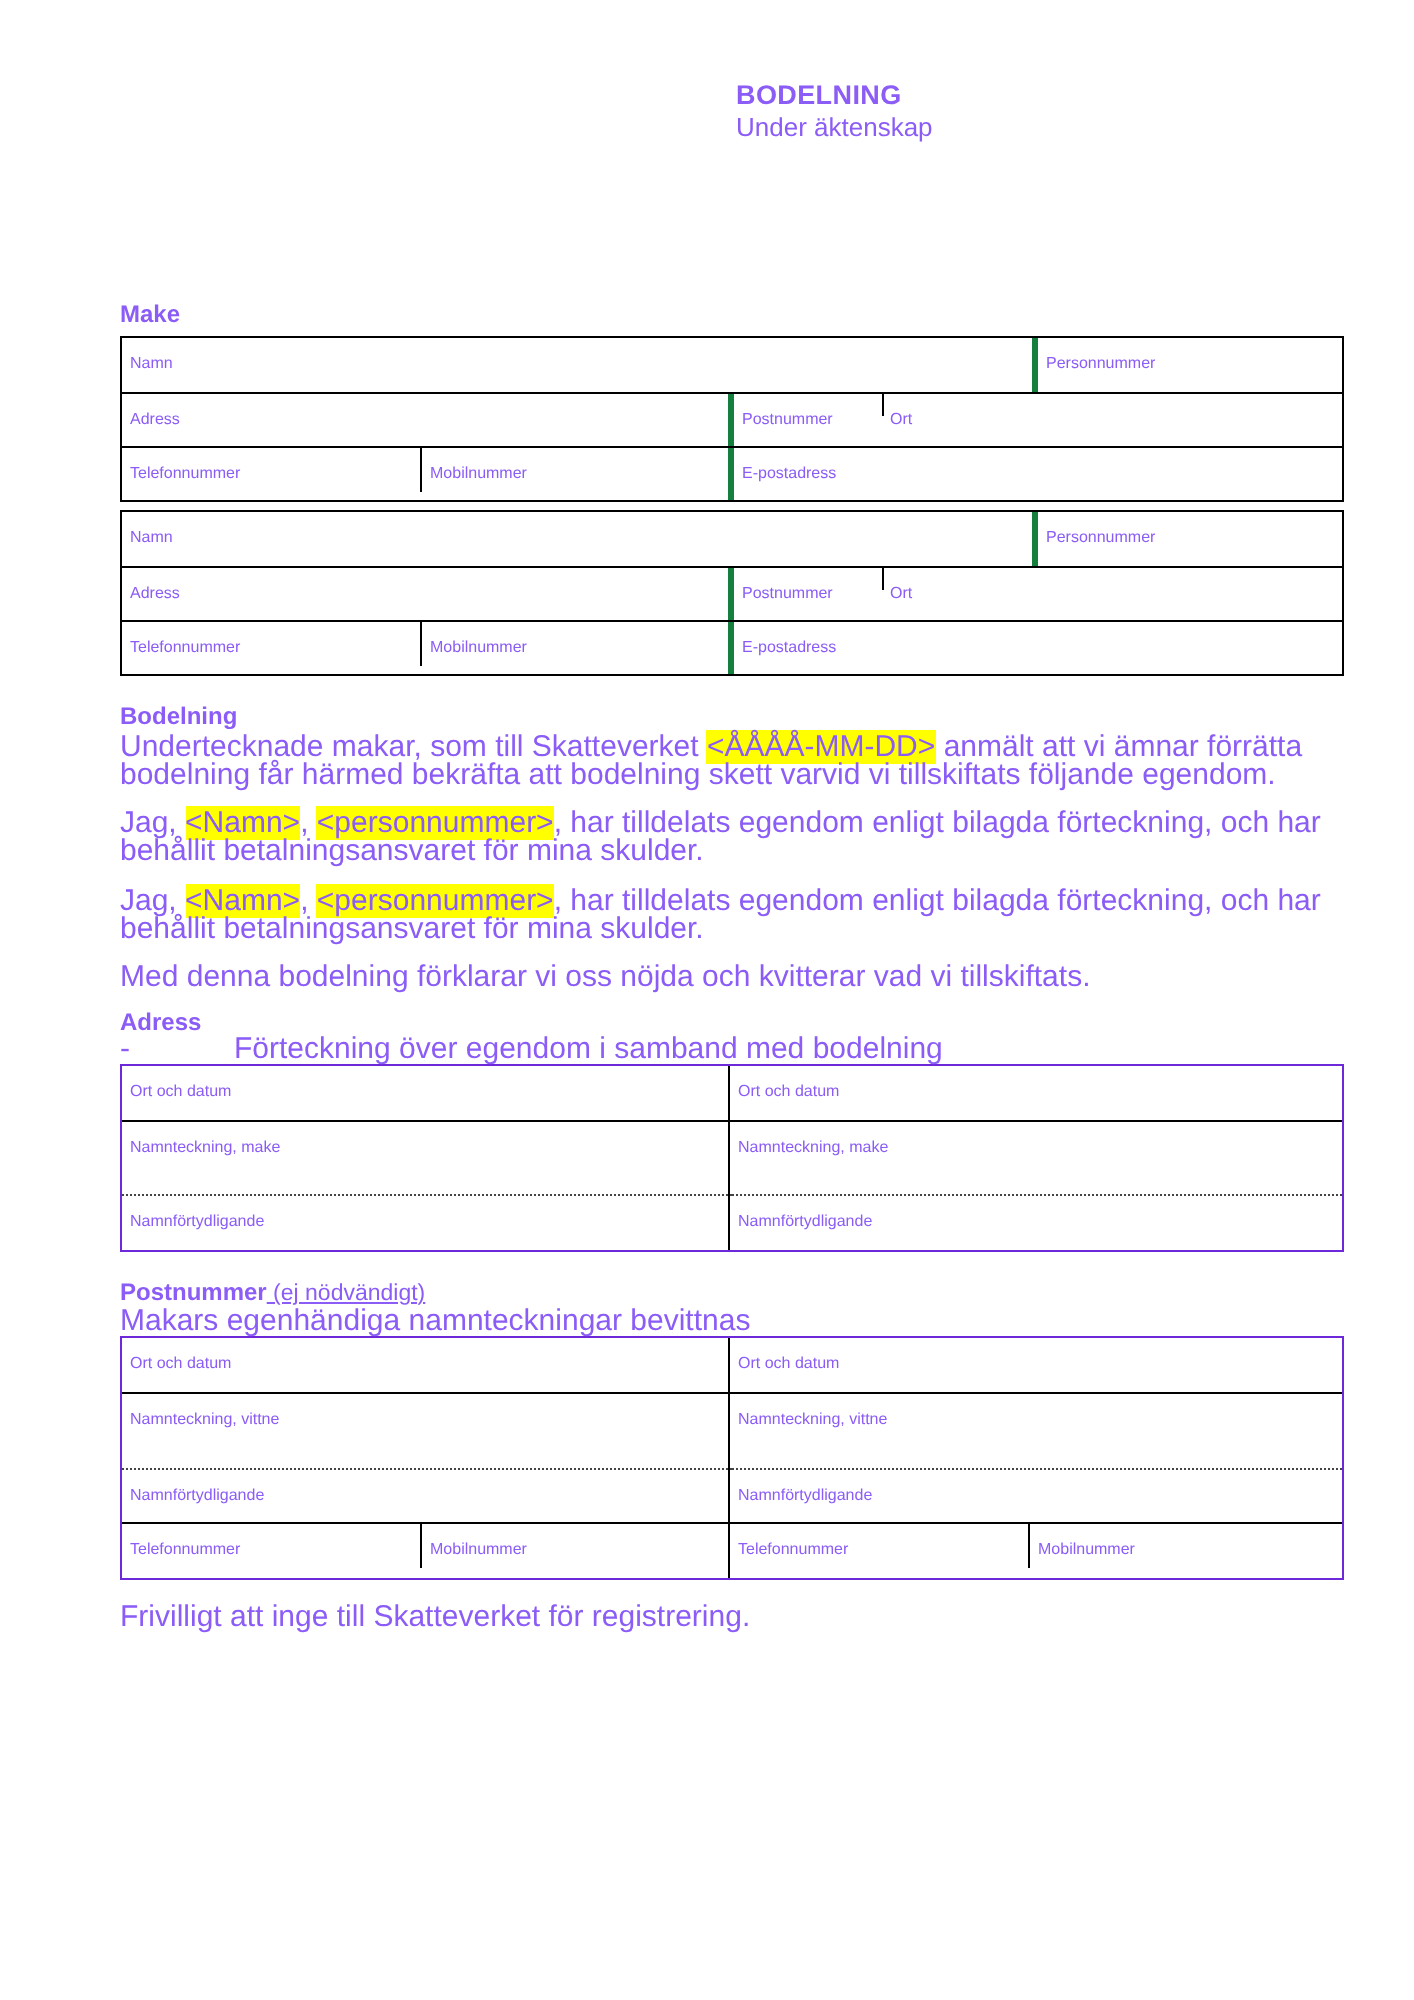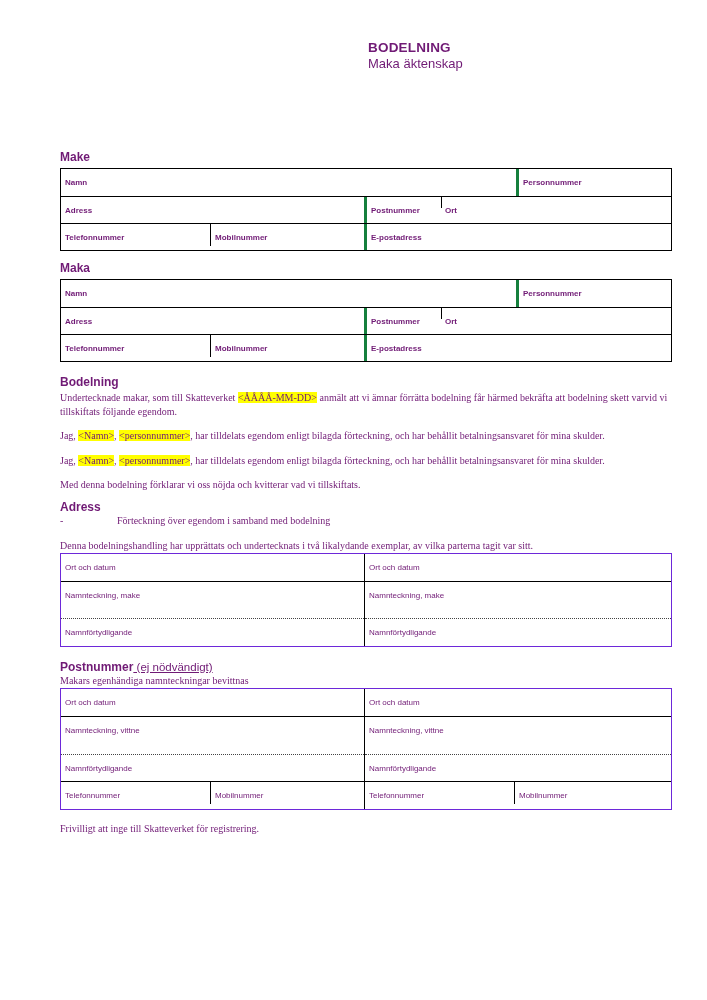--- a/index.html
+++ b/index.html
@@ -1,32 +1,32 @@
 <!DOCTYPE html>
 <html><head>
 <meta charset="utf-8">
 <style>
   * { margin:0; padding:0; box-sizing:border-box; }
   html,body { background:#ffffff; }
   .page {
     position:relative; width:707px; height:881px; background:#ffffff;
-    font-family:"Liberation Sans", sans-serif; color:#701a75; overflow:hidden;
+    font-family:"Liberation Sans", sans-serif; color:#8b5cf6; overflow:hidden;
   }
   .title-block { position:absolute; left:368px; top:39px; }
   .doc-title { font-size:13.5px; font-weight:bold; line-height:17px; letter-spacing:0.2px; }
   .doc-subtitle { font-size:13px; line-height:16px; }
 
   .content { position:absolute; left:60px; top:150px; width:612px; }
 
   .sec-heading { font-size:12px; font-weight:bold; line-height:14px; }
-  .body-text { font-size:10px; line-height:14px;font-family:Liberation Serif, serif; }
+  .body-text { font-size:15px; line-height:14px; }
   .hl { background:#ffff00; }
 
   
-  .ftable { width:612px; border:1px solid #000; margin-top:4px;font-weight:bold; }
+  .ftable { width:612px; border:1px solid #000; margin-top:4px; }
   .frow { display:flex; height:27px; }
   .frow + .frow { border-top:1px solid #000; }
   .fcell { position:relative; padding:2px 2px 0 4px; }
   .flabel { font-size:8px; line-height:10px; white-space:nowrap; }
   .bl { border-left:3px solid #15803d; }
   .w455 { width:455px; } .w303 { width:303px; } .w77 { width:77px; }
   .w150 { width:150px; } .w153 { width:153px; } .flex1 { flex:1; }
   .vtick { position:absolute; left:0; top:0; width:1px; height:11px; background:#000; }
   .vdiv-partial { position:absolute; right:0; top:0; width:1px; height:22px; background:#000; }
 
@@ -53,21 +53,21 @@
   .page-num .b { font-weight:bold; }
   .page-num .r { margin-left:3px; }
 </style>
 </head>
 <body>
 
 <div class="page">
 
   <div class="title-block">
     <div class="doc-title">BODELNING</div>
-    <div class="doc-subtitle">Maka äktenskap</div>
+    <div class="doc-subtitle">Under äktenskap</div>
   </div>
 
   <div class="content">
 
     <div class="sec-heading">Make</div>
     <div class="ftable">
       <div class="frow">
         <div class="fcell w455">
           <span class="flabel">Namn</span>
         </div>
@@ -94,21 +94,20 @@
         </div>
         <div class="fcell w153">
           <span class="flabel">Mobilnummer</span>
         </div>
         <div class="fcell flex1 bl">
           <span class="flabel">E-postadress</span>
         </div>
       </div>
     </div>
 
-    <div class="sec-heading mt10 mb4" style="margin-bottom:0;">Maka</div>
     <div class="ftable">
       <div class="frow">
         <div class="fcell w455">
           <span class="flabel">Namn</span>
         </div>
         <div class="fcell flex1 bl">
           <span class="flabel">Personnummer</span>
         </div>
       </div>
       <div class="frow">
@@ -144,21 +143,20 @@
 
     <div class="body-text mt11"><span>Jag, </span><span class="hl">&lt;Namn&gt;</span><span>, </span><span class="hl">&lt;personnummer&gt;</span><span>, har tilldelats egendom enligt bilagda förteckning, och har behållit betalningsansvaret för mina skulder.</span></div>
 
     <div class="body-text mt10">Med denna bodelning förklarar vi oss nöjda och kvitterar vad vi tillskiftats.</div>
 
     <div class="sec-heading mt8">Adress</div>
     <div class="body-text bullet-row">
       <span class="bullet-marker">-</span>
       <span class="bullet-text">Förteckning över egendom i samband med bodelning</span>
     </div>
-    <div class="body-text mt11">Denna bodelningshandling har upprättats och undertecknats i två likalydande exemplar, av vilka parterna tagit var sitt.</div>
 
     <div class="sig-table">
       <div class="sig-col">
         <div class="sig-row h27">
           <span class="flabel">Ort och datum</span>
         </div>
         <div class="sig-row h37 bt-solid">
           <span class="flabel">Namnteckning, make</span>
         </div>
         <div class="sig-row h28 bt-dotted">

